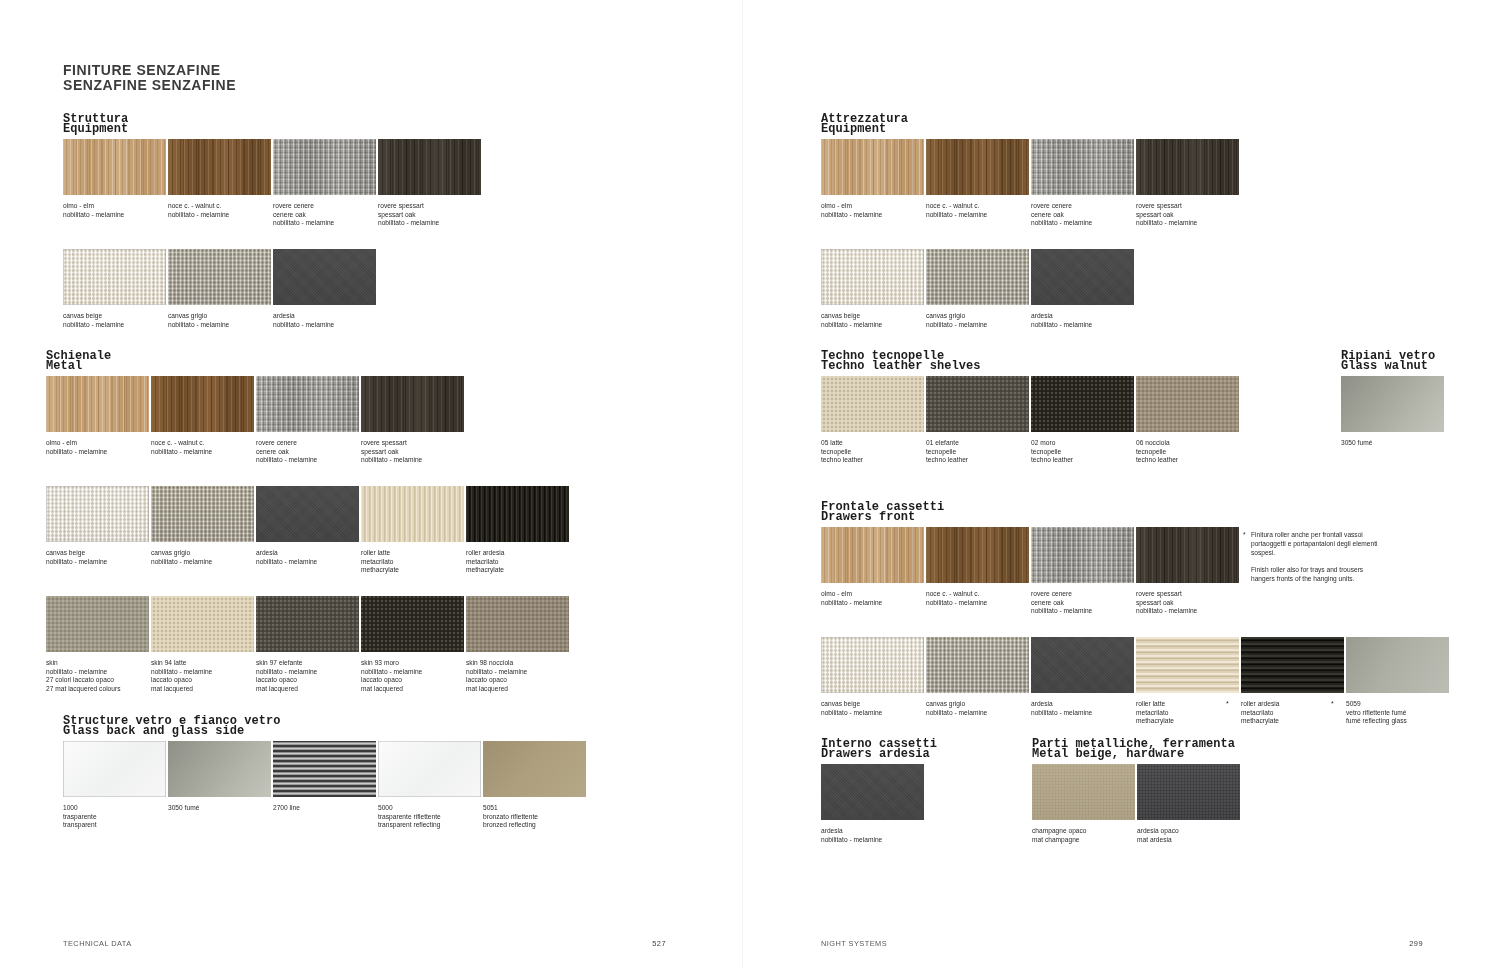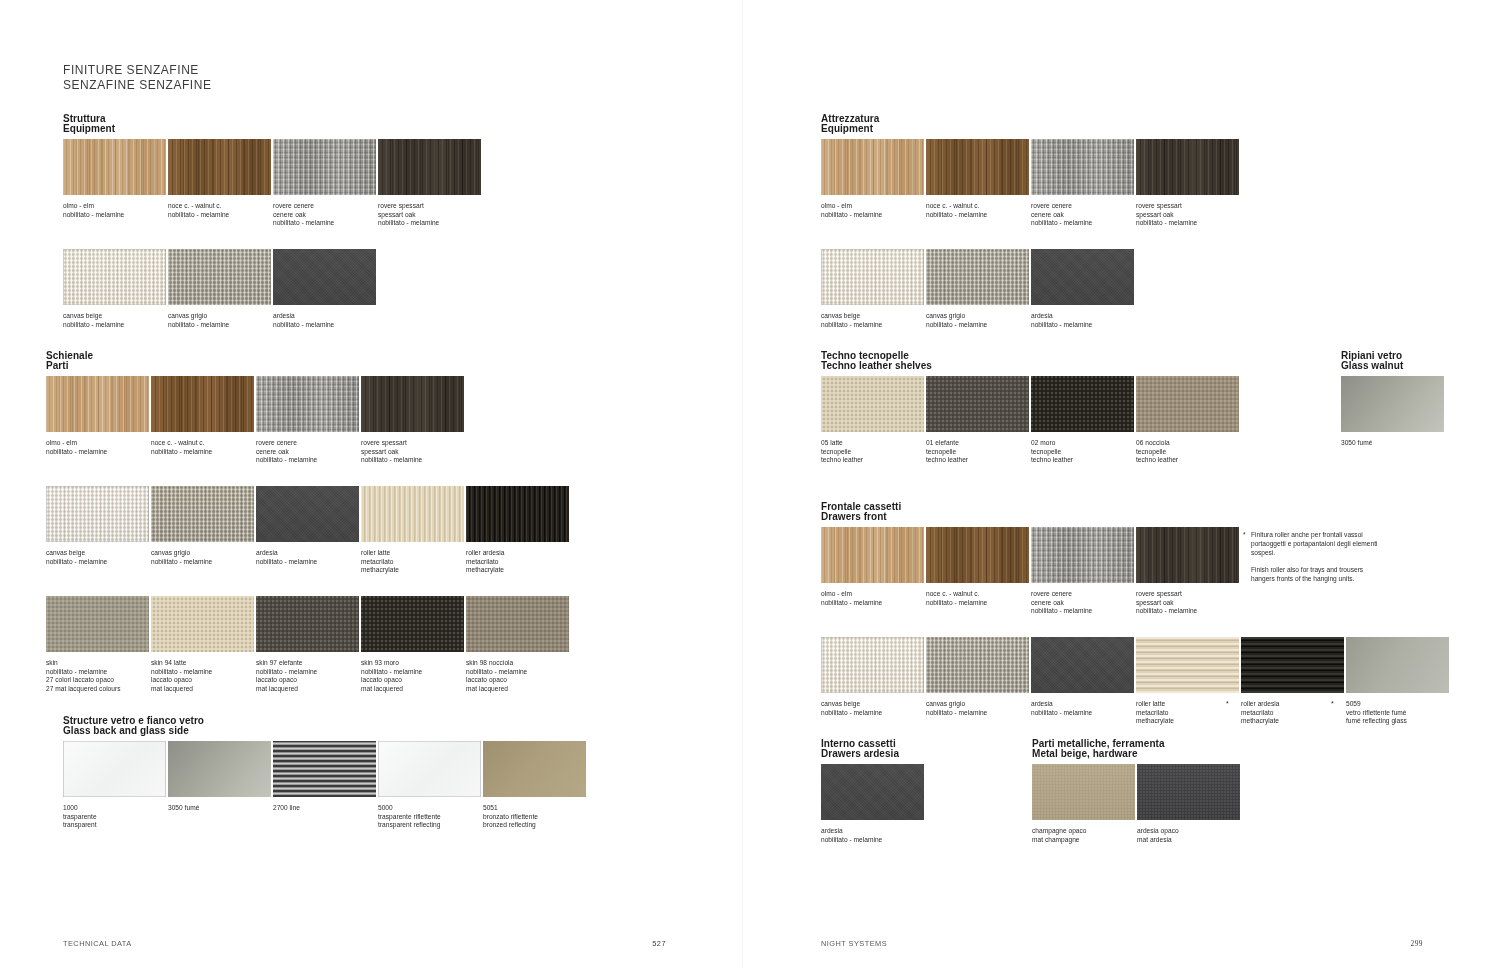--- a/index.html
+++ b/index.html
@@ -14,29 +14,29 @@
     overflow:hidden;
   }
   .page{position:absolute;top:0;height:968px;width:742px;background:#fff;}
   .page-left{left:0;}
   .page-right{left:743px;}
   .gutter{position:absolute;left:742px;top:0;width:1px;height:968px;background:#f4f4f4;}
 
   
   .doc-title{
     position:absolute;left:63px;top:63px;
-    font-size:12px;letter-spacing:.55px;color:#3c3c3c;line-height:14.6px;
-    font-weight:400;
+    font-size:14px;letter-spacing:.55px;color:#3c3c3c;line-height:14.6px;
+    font-weight:700;
   }
   .doc-title div{white-space:nowrap;}
 
   .sec{position:absolute;}
   .sec-title{
-    font-size:10px;font-weight:700;color:#1c1c1c;line-height:10.4px;
-    letter-spacing:.05px;margin:0 0 9px 0;white-space:nowrap;
+    font-size:12px;font-weight:700;color:#1c1c1c;line-height:10.4px;
+    letter-spacing:.05px;margin:0 0 9px 0;white-space:nowrap;font-family:Liberation Mono, monospace;
   }
   .sec-title div{white-space:nowrap;}
 
   
   .row{position:relative;}
   .cell{position:absolute;top:0;width:103px;}
   .sw{
     width:103px;height:56px;display:block;
     background-repeat:repeat;position:relative;
   }
@@ -284,21 +284,21 @@
             <div class="cap cap-wrap">
               <div>ardesia</div>
               <div>nobilitato - melamine</div>
             </div>
           </div>
         </div>
       </div>
       <div class="sec" style="left: 46px; top: 351px;">
         <div class="sec-title">
           <div>Schienale</div>
-          <div>Parti</div>
+          <div>Metal</div>
         </div>
         <div class="row" style="position: absolute; left: 0px; top: 25px; width: 420px; height: 95px;">
           <div class="cell" style="left: 0px;">
             <span class="sw tx-olmo"></span>
             <div class="cap cap-wrap">
               <div>olmo - elm</div>
               <div>nobilitato - melamine</div>
             </div>
           </div>
           <div class="cell" style="left: 105px;">
@@ -701,16 +701,16 @@
     <div class="np first">Finitura roller anche per frontali vassoi portaoggetti e portapantaloni degli elementi sospesi.</div>
     <div class="np">Finish roller also for trays and trousers hangers fronts of the hanging units.</div>
   </div>
 
   <div class="footer" style="left:63px;width:603px;">
     <span class="lbl">TECHNICAL DATA</span>
     <span class="pg" style="right:0;left:auto;">527</span>
   </div>
   <div class="footer" style="left:821px;width:602px;">
     <span class="lbl">NIGHT SYSTEMS</span>
-    <span class="pg" style="right:0;left:auto;font-family:Liberation Serif, serif;">299</span>
+    <span class="pg" style="right:0;left:auto;">299</span>
   </div>
 
 </div>
 
 </body></html>

